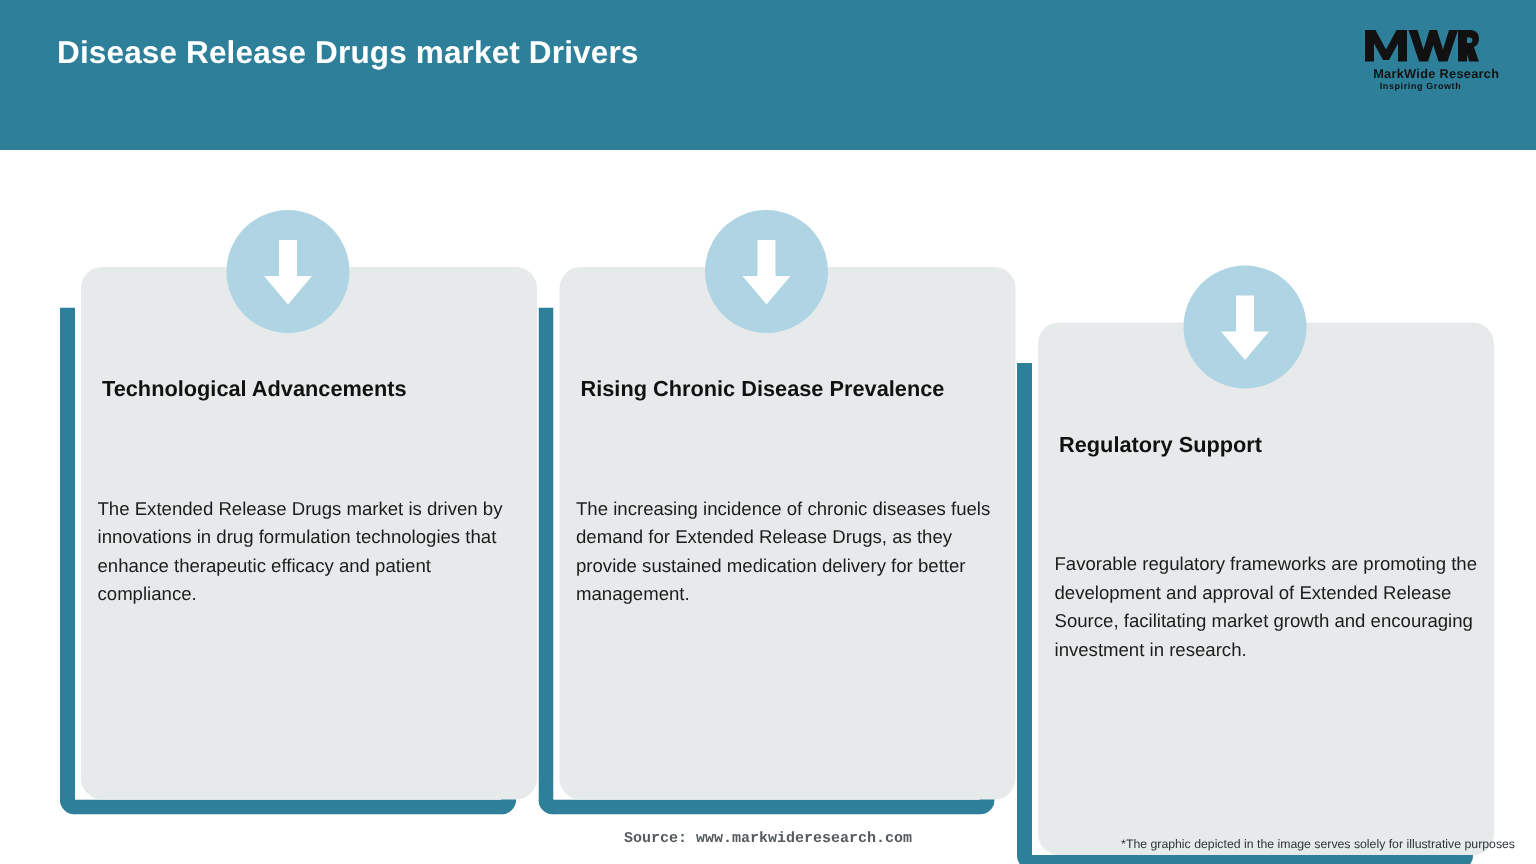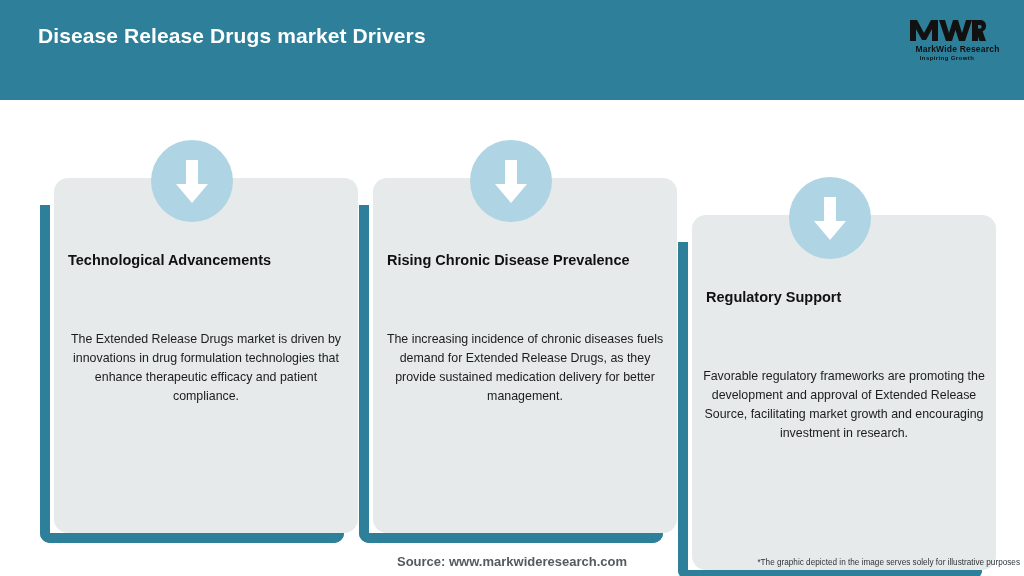--- a/index.html
+++ b/index.html
@@ -140,37 +140,38 @@
     line-height: 1.42;
   }
   .card-body {
     position: absolute;
     left: 11px;
     right: 11px;
     top: 152px;
     font-size: 12.4px;
     color: #1c1c1c;
     line-height: 1.52;
-    text-align: center;
+    text-align: left;
   }
 
   
   .source {
     position: absolute;
     left: 0;
     top: 554px;
     width: 1024px;
     text-align: center;
-    font-size: 13px;
+    font-size: 10px;
     font-weight: bold;
     color: #555a5e;
+    font-family: Liberation Mono, monospace;
   }
   .disclaimer {
     position: absolute;
-    right: 4px;
+    right: 14px;
     top: 558px;
     font-size: 8.2px;
     color: #2f3437;
     white-space: nowrap;
   }
 </style>
 </head>
 <body>
 
 <div class="header">

